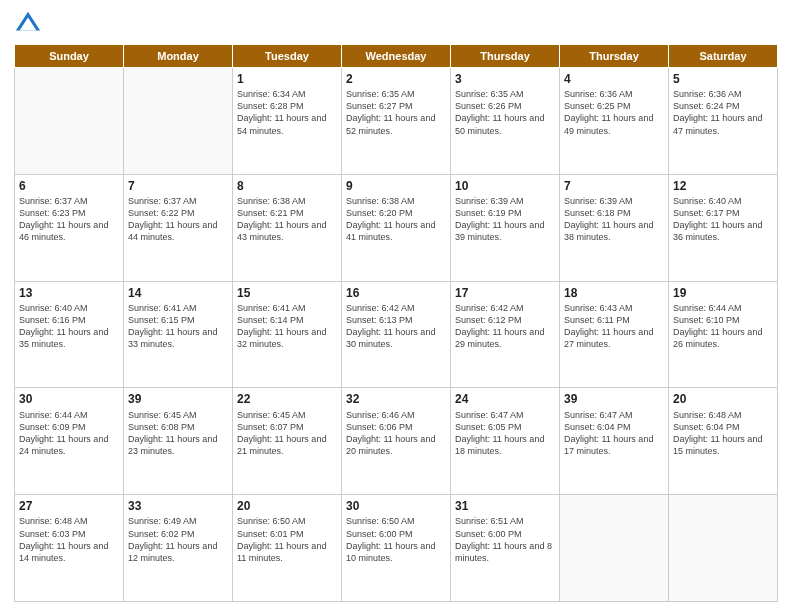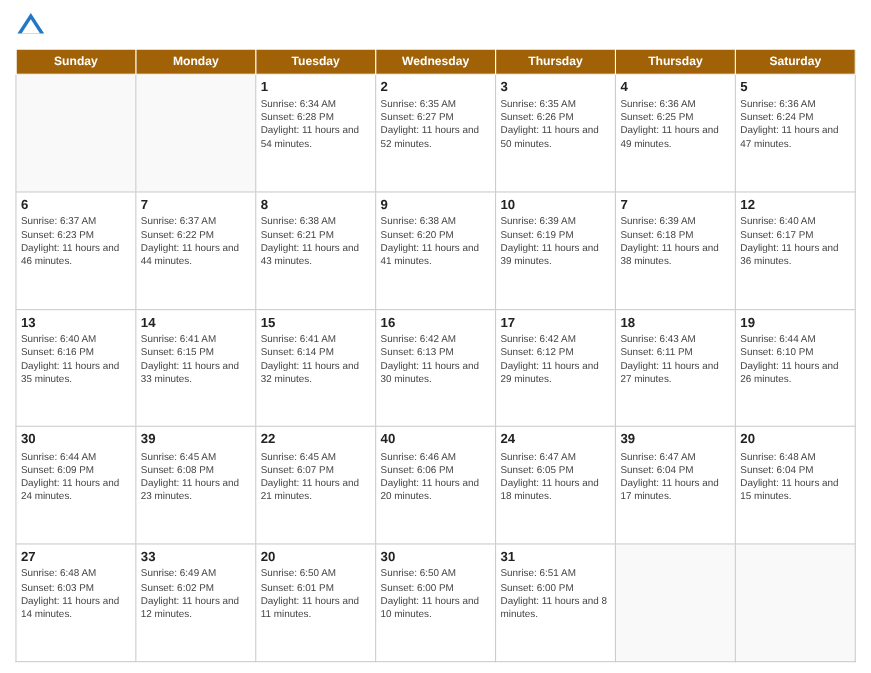--- a/index.html
+++ b/index.html
@@ -220,21 +220,21 @@
           </td>
           <td>
             <span class="day-num">39</span>
             <div class="day-info">Sunrise: 6:45 AM<br>Sunset: 6:08 PM<br>Daylight: 11 hours and 23 minutes.</div>
           </td>
           <td>
             <span class="day-num">22</span>
             <div class="day-info">Sunrise: 6:45 AM<br>Sunset: 6:07 PM<br>Daylight: 11 hours and 21 minutes.</div>
           </td>
           <td>
-            <span class="day-num">40</span>
+            <span class="day-num">32</span>
             <div class="day-info">Sunrise: 6:46 AM<br>Sunset: 6:06 PM<br>Daylight: 11 hours and 20 minutes.</div>
           </td>
           <td>
             <span class="day-num">24</span>
             <div class="day-info">Sunrise: 6:47 AM<br>Sunset: 6:05 PM<br>Daylight: 11 hours and 18 minutes.</div>
           </td>
           <td>
             <span class="day-num">39</span>
             <div class="day-info">Sunrise: 6:47 AM<br>Sunset: 6:04 PM<br>Daylight: 11 hours and 17 minutes.</div>
           </td>

